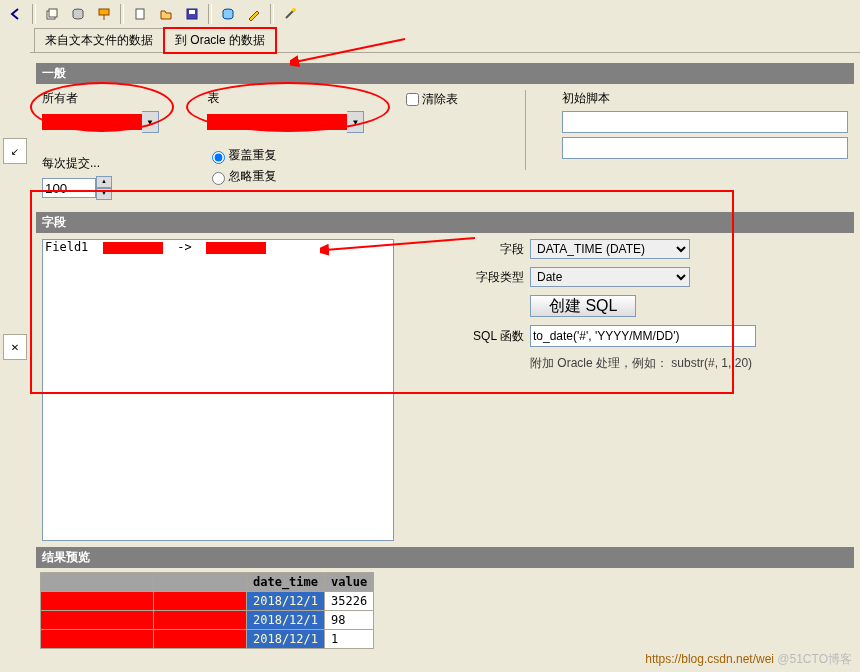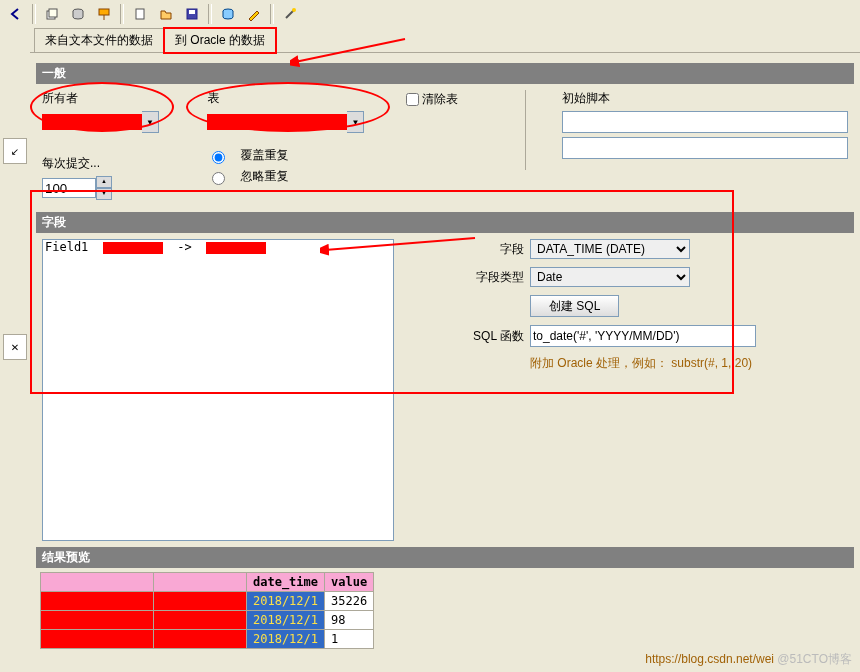--- a/index.html
+++ b/index.html
@@ -20,41 +20,41 @@
 .col{display:flex;flex-direction:column;gap:4px}
 label.lbl{font-size:12px}
 .combo{display:flex;align-items:center}
 .dropdown-btn{width:16px;height:20px;border:1px solid #7f9db9;border-left:none;background:#dcdcdc;display:flex;align-items:center;justify-content:center;font-size:8px}
 .redact{background:red;display:inline-block;height:16px}
 .ellipse{position:absolute;border:2px solid red;border-radius:50%;pointer-events:none}
 .spinner{display:flex;align-items:center}
 .spinner input{width:48px;height:18px;border:1px solid #7f9db9;padding:0 2px}
 .spin-btns{display:flex;flex-direction:column}
 .spin-btns div{width:14px;height:10px;border:1px solid #7f9db9;background:#dcdcdc;font-size:6px;text-align:center;line-height:8px}
-.radio-row{display:flex;align-items:flex-end;gap:12px}
+.radio-row{display:flex;align-items:flex-end;gap:0}
 .checkbox-row{display:flex;align-items:center;}
 .fields-box{border:1px solid #7f9db9;background:#fff;height:300px;width:350px;font-family:SimSun,monospace;font-size:12px;overflow:hidden}
 .fld-row{white-space:pre;padding:0 2px;height:15px;line-height:15px}
 .fld-row.sel{background:#316ac5;color:#fff}
 .fld-redact{background:red;display:inline-block;width:60px;height:12px;vertical-align:middle}
 .fld-redact-b{background:#1a3fff;display:inline-block;width:60px;height:12px;vertical-align:middle}
 .right-form{margin-left:40px}
 .form-row{display:flex;align-items:center;margin-bottom:8px}
 .form-row .flabel{width:60px;text-align:right;margin-right:6px}
 .form-row select,.form-row input[type=text]{width:160px;height:20px;border:1px solid #7f9db9;font-size:12px;padding:0 2px}
-.btn{height:22px;border:1px solid #7f9db9;background:linear-gradient(#fff,#ddd);padding:0 18px;cursor:pointer;font-size:12px}
-.hint{color:#a16207;font-size:12px}
+.btn{height:22px;border:1px solid #7f9db9;background:linear-gradient(#fff,#ddd);padding:0 18px;cursor:pointer;font-size:16px}
+.hint{color:#404040;font-size:12px}
 .redbox{position:absolute;border:2px solid red;pointer-events:none}
 .arrow{position:absolute;pointer-events:none}
 .divider-v{width:1px;background:#aca899;margin:0 6px}
 .preview-table{border-collapse:collapse;font-size:12px;font-family:SimSun,monospace}
 .preview-table th,.preview-table td{border:1px solid #aca899;padding:1px 6px;background:#fff;height:16px}
-.preview-table th{background:#f9a8d4}
+.preview-table th{background:#a3a3a3}
 .preview-table td.red{background:red}
-.preview-table td.blue{background:#316ac5;color:#fde047}
+.preview-table td.blue{background:#316ac5;color:#fef9c3}
 .watermark{position:absolute;right:8px;bottom:4px;color:#bbb;font-size:12px}
 svg{display:block}
 </style>
 </head>
 <body>
 
 <div class="app">
 
   <div class="toolbar">
     <div class="tb-btn">

